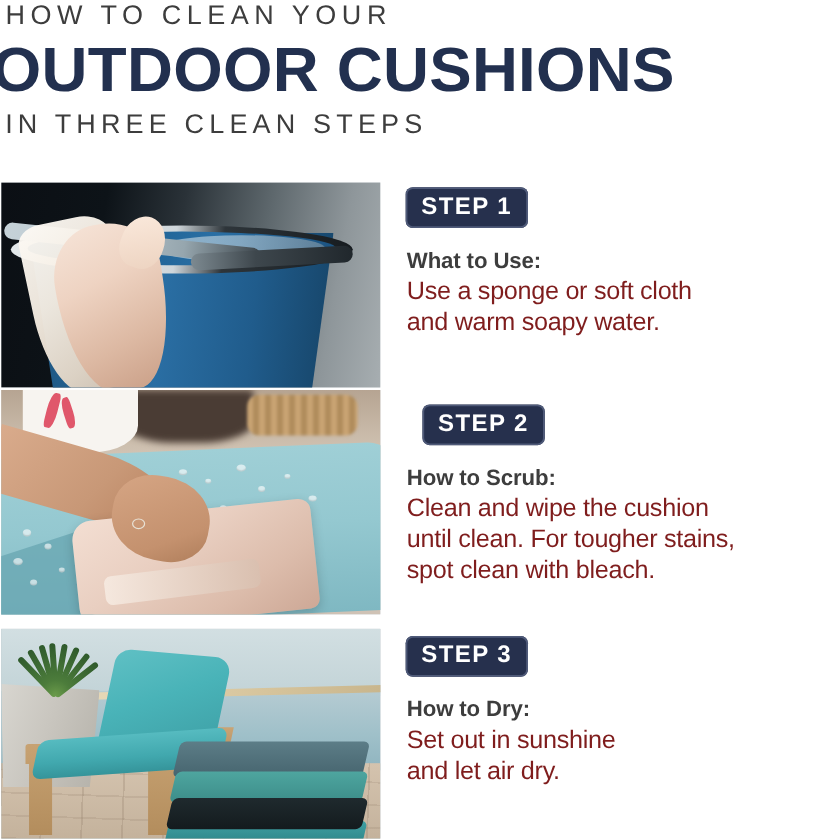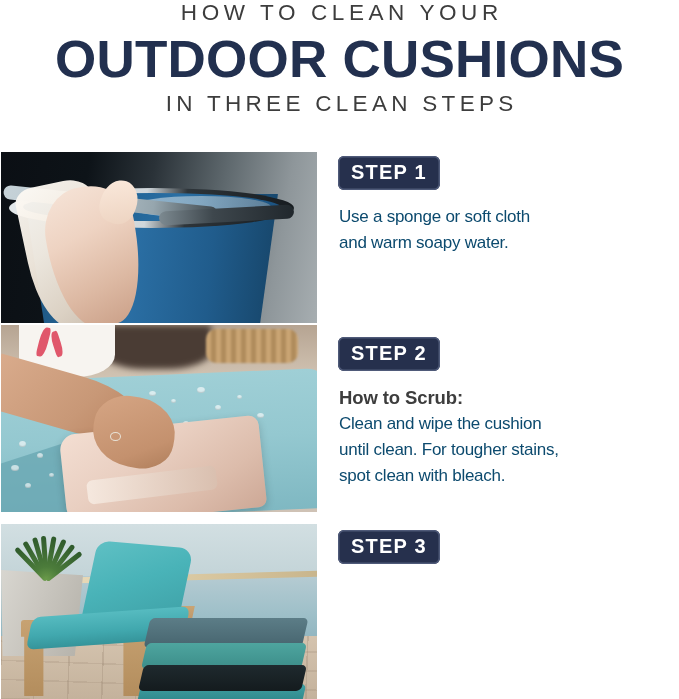--- a/index.html
+++ b/index.html
@@ -21,21 +21,20 @@
     background: #ffffff;
   }
 
   
   .header {
     position: absolute;
     left: 0;
     top: 0;
     width: 615px;
     height: 130px;
-    text-align: center;
   }
   .head-line-1 {
     position: absolute;
     left: 0; top: -1px;
     width: 679px;
     font-size: 22.5px;
     letter-spacing: 4.6px;
     font-weight: 500;
     color: #3d3d3d;
     text-indent: 4.6px;
@@ -98,41 +97,41 @@
     font-size: 20px;
     font-weight: bold;
     letter-spacing: 1.2px;
     padding: 6px 13px 7px 13px;
     border-radius: 6px;
     box-shadow: inset 0 0 0 1.5px #4f5a79;
     line-height: 21px;
   }
   .badge-wrap { position: absolute; left: 0; top: 0; }
   #row-1 .badge-wrap { top: 4px; }
-  #row-2 .badge-wrap { top: 12px; }
+  #row-2 .badge-wrap { top: 12px; margin-left: 14px; }
   #row-3 .badge-wrap { top: 6px; }
 
   .body-block { position: absolute; left: 1px; width: 341px; }
   #row-1 .body-block { top: 52px; }
   #row-2 .body-block { top: 60px; }
   #row-3 .body-block { top: 54px; }
 
   .subhead {
     font-size: 18.5px;
     font-weight: bold;
     color: #3d3d3d;
     letter-spacing: -0.1px;
     line-height: 25px;
     margin: 0 0 1px 0;
     white-space: nowrap;
   }
   .body-text {
-    font-size: 17px;
+    font-size: 21px;
     font-weight: 400;
-    color: #0c4a6e;
+    color: #7f1d1d;
     letter-spacing: -0.25px;
     line-height: 26px;
     margin: 0;
     white-space: pre-line;
   }
 
   
   .img1 { position: absolute; inset: 0; background:
       linear-gradient(100deg,#0b0f14 0%, #0d1318 26%, #2a3238 45%, #5e686d 66%, #8e969a 85%, #a7aeb1 100%);
   }
@@ -345,20 +344,21 @@
         <div class="i1-cloth"></div>
         <div class="i1-hand"></div>
         <div class="i1-thumb"></div>
       </div>
     </div>
     <div class="text-col">
       <div class="badge-wrap">
         <span class="badge">STEP 1</span>
       </div>
       <div class="body-block">
+        <p class="subhead">What to Use:</p>
         <p class="body-text">Use a sponge or soft cloth
 and warm soapy water.</p>
       </div>
     </div>
   </div>
 
   <div class="step-row" id="row-2">
     <div class="thumb">
       <div class="img2">
         <div class="i2-bg"></div>
@@ -429,16 +429,21 @@
           <div class="i3-s2"></div>
           <div class="i3-s4"></div>
           <div class="i3-s3"></div>
         </div>
       </div>
     </div>
     <div class="text-col">
       <div class="badge-wrap">
         <span class="badge">STEP 3</span>
       </div>
+      <div class="body-block">
+        <p class="subhead">How to Dry:</p>
+        <p class="body-text">Set out in sunshine
+and let air dry.</p>
+      </div>
     </div>
   </div>
 
 </div>
 
 </body></html>

